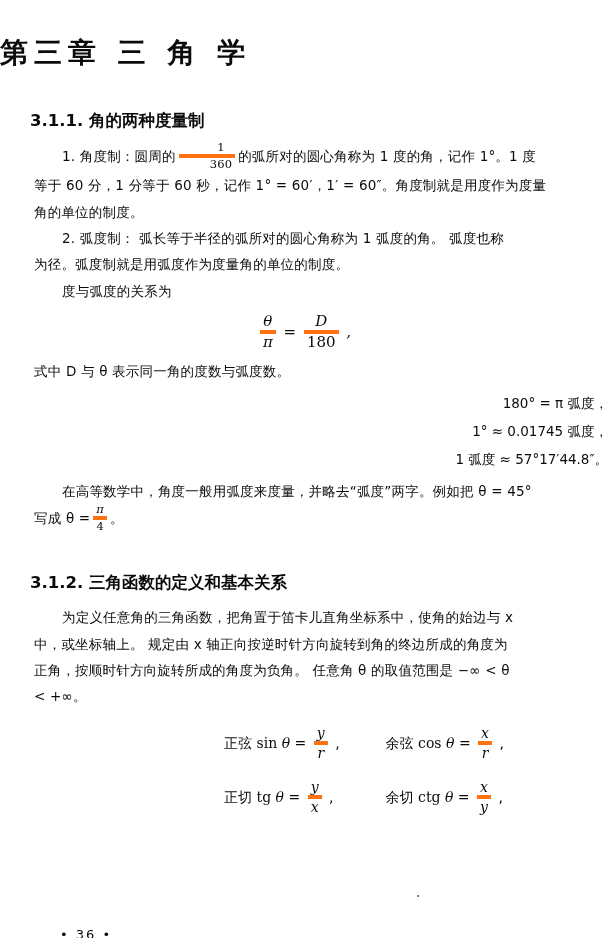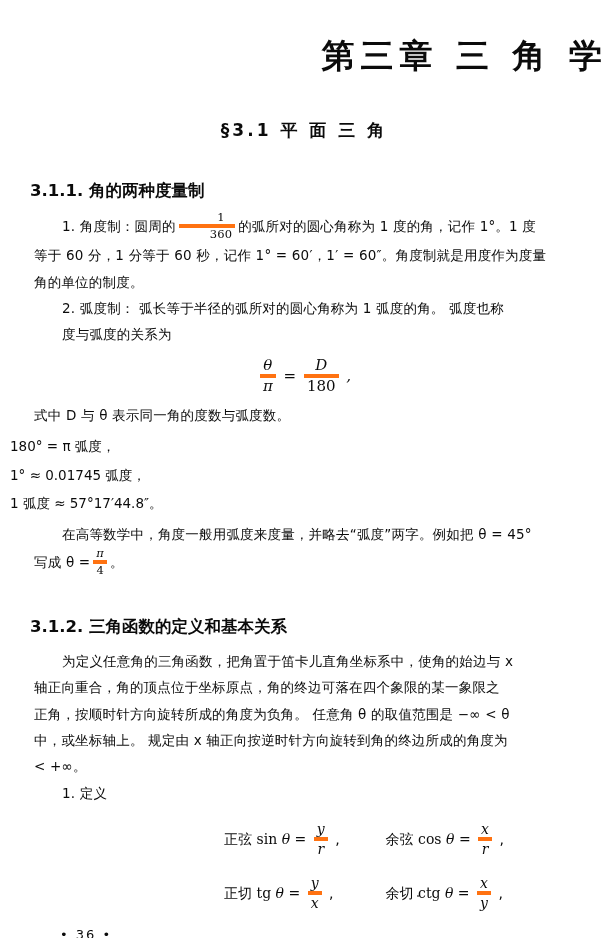--- a/index.html
+++ b/index.html
@@ -17,22 +17,22 @@
   }
   .page {
     position: relative;
     width: 608px;
     height: 938px;
     padding: 0;
     box-sizing: border-box;
     filter: contrast(1.05);
   }
   .chapter-title {
-    text-align: right;
-    font-size: 33px;
+    text-align: left;
+    font-size: 28px;
     font-weight: bold;
     letter-spacing: 6px;
     margin-top: 34px;
     margin-bottom: 0;
   }
   .section-title {
     text-align: center;
     font-size: 17px;
     font-weight: bold;
     letter-spacing: 3px;
@@ -52,21 +52,21 @@
   }
   .indent2 { text-indent: 28px; }
   .formula-block {
     text-align: center;
     margin: 10px 0 6px 0;
   }
   .eqlist {
     margin: 4px 0 4px 0;
     font-size: 13.5px;
     line-height: 2.1;
-    text-align: left;
+    text-align: right;
   }
   .eqlist div { padding-left: 10px; }
   .math { font-family: "DejaVu Serif", serif; font-style: italic; }
   .mathup { font-family: "DejaVu Serif", serif; font-style: normal; }
   
   .frac {
     display: inline-block;
     vertical-align: middle;
     text-align: center;
     font-size: 0.85em;
@@ -108,34 +108,34 @@
     border-radius: 50%;
   }
 </style>
 </head>
 <body>
 
 <div class="page">
 
   <h1 class="chapter-title">第三章  三  角  学</h1>
 
-  <h2 class="section-title">§3.1  平 面 三 角</h2>
 
   <h3 class="sub-head">3.1.1. 角的两种度量制</h3>
 
   <div class="body-text">
     <div class="indent2">
       <span>1. 角度制：圆周的</span><span class="frac"><span class="num mathup">1</span><span class="den mathup">360</span></span><span>的弧所对的圆心角称为 1 度的角，记作 1°。1 度</span>
     </div>
     <div>等于 60 分，1 分等于 60 秒，记作 1° = 60′，1′ = 60″。角度制就是用度作为度量</div>
     <div>角的单位的制度。</div>
   </div>
 
   <div class="body-text">
     <div class="indent2">2. 弧度制： 弧长等于半径的弧所对的圆心角称为 1 弧度的角。 弧度也称</div>
+    <div>为径。弧度制就是用弧度作为度量角的单位的制度。</div>
     <div class="indent2">度与弧度的关系为</div>
   </div>
 
   <div class="formula-block">
     <span class="eqn">
       <span class="frac" style="font-size:1em;">
         <span class="num">θ</span>
         <span class="den">π</span>
       </span>
       <span>=</span>
@@ -159,25 +159,23 @@
     <div class="indent2">在高等数学中，角度一般用弧度来度量，并略去“弧度”两字。例如把 θ = 45°</div>
     <div>
       <span>写成 θ =</span><span class="frac"><span class="num math">π</span><span class="den mathup">4</span></span><span>。</span>
     </div>
   </div>
 
   <h3 class="sub-head">3.1.2. 三角函数的定义和基本关系</h3>
 
   <div class="body-text">
     <div class="indent2">为定义任意角的三角函数，把角置于笛卡儿直角坐标系中，使角的始边与 x</div>
-    <div>轴正向重合，角的顶点位于坐标原点，角的终边可落在四个象限的某一象限之</div>
+    <div>中，或坐标轴上。 规定由 x 轴正向按逆时针方向旋转到角的终边所成的角度为</div>
     <div>正角，按顺时针方向旋转所成的角度为负角。 任意角 θ 的取值范围是 −∞ &lt; θ</div>
-    <div>中，或坐标轴上。 规定由 x 轴正向按逆时针方向旋转到角的终边所成的角度为</div>
     <div>&lt; +∞。</div>
-    <div class="indent2">1. 定义</div>
   </div>
 
   <table class="func-table">
     <tbody>
         <tr>
       <td class="left">
         <span>正弦</span>
         <span class="mathup">sin</span>
         <span class="math">θ</span>
         <span>=</span>

